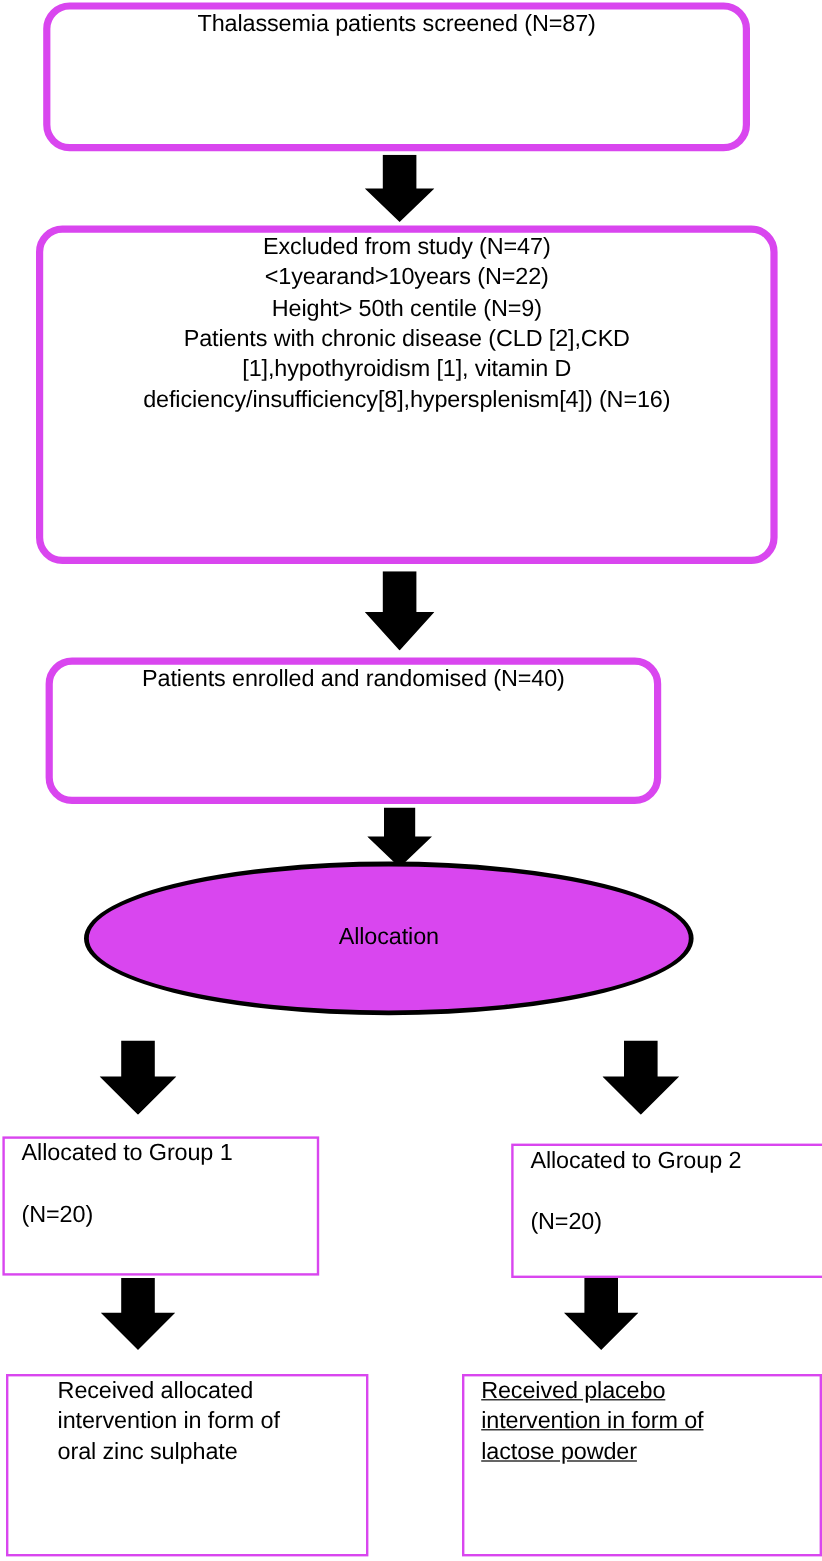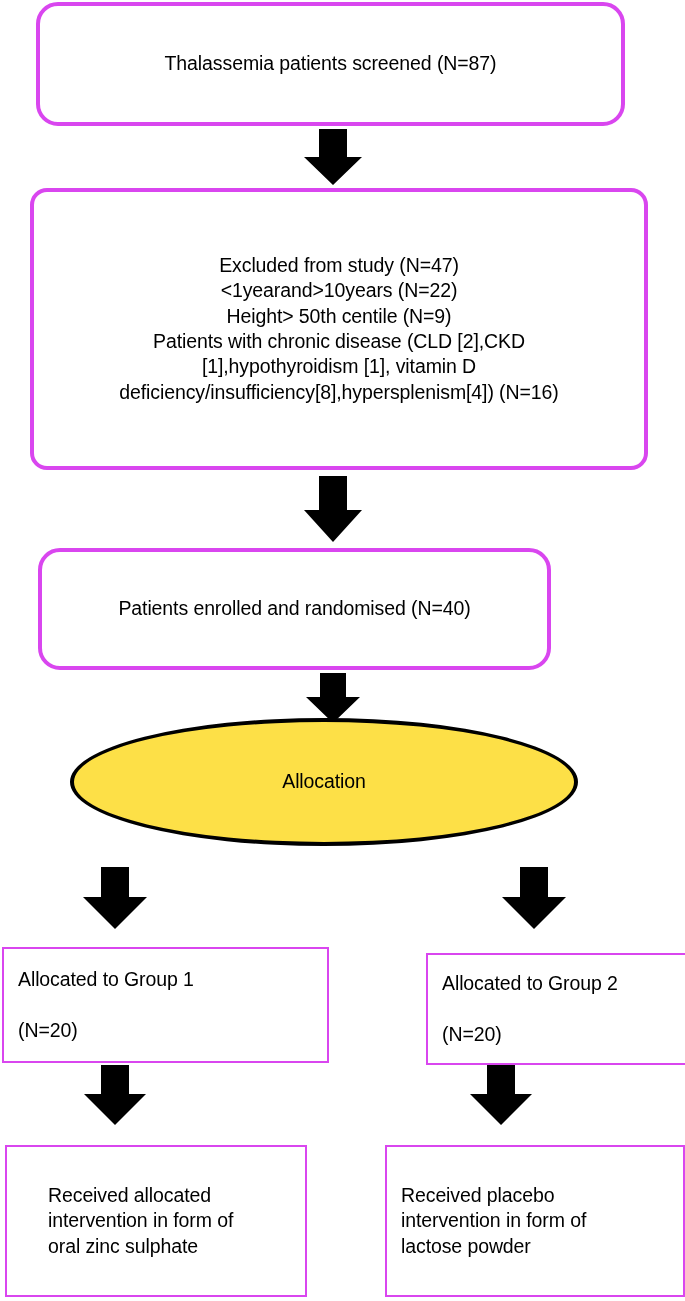--- a/index.html
+++ b/index.html
@@ -16,23 +16,23 @@
     position: relative;
     width: 685px;
     height: 1301px;
     background: #ffffff;
     overflow: hidden;
   }
   .node {
     position: absolute;
     box-sizing: border-box;
     background: #ffffff;
-    border: 4px solid #d946ef;
+    border: 6px solid #d946ef;
     display: flex;
-    align-items: center;
+    align-items: flex-start;
     justify-content: center;
     text-align: center;
   }
   .node.rounded {
     border-radius: 22px;
   }
   .node.thin {
     border-width: 2px;
   }
   .node-text {
@@ -45,21 +45,21 @@
   .node.left-align {
     justify-content: flex-start;
     text-align: left;
   }
   .node.left-align .node-text {
     padding-left: 14px;
   }
   .ellipse-node {
     position: absolute;
     box-sizing: border-box;
-    background: #fde047;
+    background: #d946ef;
     border: 4px solid #000000;
     border-radius: 50%;
     display: flex;
     align-items: center;
     justify-content: center;
     text-align: right;
   }
   .ellipse-node .node-text {
     font-size: 19.5px;
   }
@@ -80,21 +80,21 @@
   <div class="node rounded" style="left:36px; top:2px; width:589px; height:124px;">
     <span class="node-text">Thalassemia patients screened (N=87)</span>
   </div>
 
   <div class="arrow" style="left:304px; top:129px; width:58px; height:56px;">
     <svg viewBox="0 0 58 56" preserveAspectRatio="none">
       <polygon points="15,0 43,0 43,28 58,28 29,56 0,28 15,28" fill="#000000"></polygon>
     </svg>
   </div>
 
-  <div class="node rounded" style="left:30px; top:188px; width:618px; height:282px;border-radius:17px;">
+  <div class="node rounded" style="left:30px; top:188px; width:618px; height:282px;">
     <span class="node-text">Excluded from study (N=47)
 &lt;1yearand&gt;10years (N=22)
 Height&gt; 50th centile (N=9)
 Patients with chronic disease (CLD [2],CKD
 [1],hypothyroidism [1], vitamin D
 deficiency/insufficiency[8],hypersplenism[4]) (N=16)</span>
   </div>
 
   <div class="arrow" style="left:304px; top:476px; width:58px; height:66px;">
     <svg viewBox="0 0 58 66" preserveAspectRatio="none">
@@ -121,21 +121,21 @@
       <polygon points="18,0 46,0 46,30 64,30 32,62 0,30 18,30" fill="#000000"></polygon>
     </svg>
   </div>
 
   <div class="arrow" style="left:502px; top:867px; width:64px; height:62px;">
     <svg viewBox="0 0 64 62" preserveAspectRatio="none">
       <polygon points="18,0 46,0 46,30 64,30 32,62 0,30 18,30" fill="#000000"></polygon>
     </svg>
   </div>
 
-  <div class="node thin left-align" style="left:2px; top:947px; width:327px; height:116px;">
+  <div class="node thin left-align" style="left:2px; top:947px; width:264px; height:116px;">
     <span class="node-text">Allocated to Group 1
 
 (N=20)</span>
   </div>
 
   <div class="node thin left-align" style="left:385px; top:953px; width:295px; height:112px;margin-left:41px;">
     <span class="node-text">Allocated to Group 2
 
 (N=20)</span>
   </div>
@@ -151,19 +151,19 @@
       <polygon points="17,0 45,0 45,29 62,29 31,60 0,29 17,29" fill="#000000"></polygon>
     </svg>
   </div>
 
   <div class="node thin left-align" style="left:5px; top:1145px; width:302px; height:152px;padding-left:27px;">
     <span class="node-text">Received allocated
 intervention in form of
 oral zinc sulphate</span>
   </div>
 
-  <div class="node thin left-align" style="left:385px; top:1145px; width:300px; height:152px;">
+  <div class="node thin left-align" style="left:385px; top:1145px; width:300px; height:152px;text-decoration:underline;">
     <span class="node-text">Received placebo
 intervention in form of
 lactose powder</span>
   </div>
 
 </div>
 
 </body></html>

